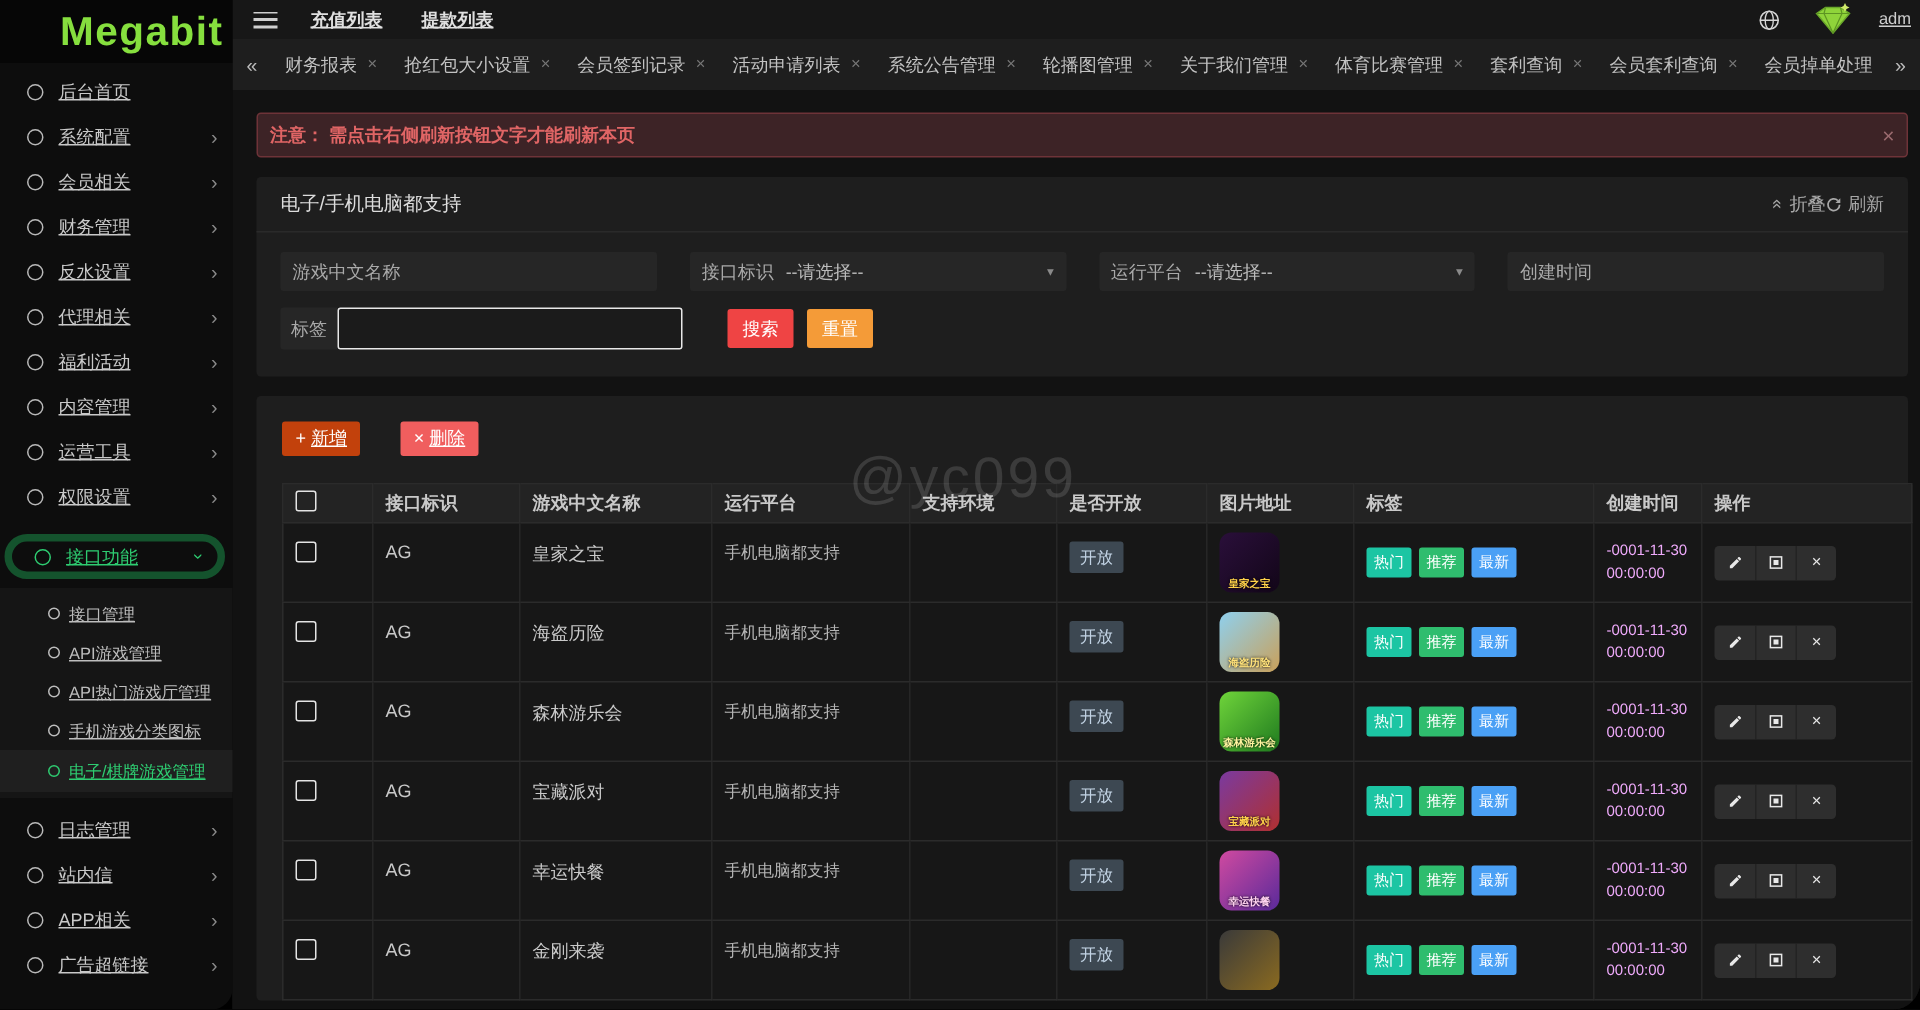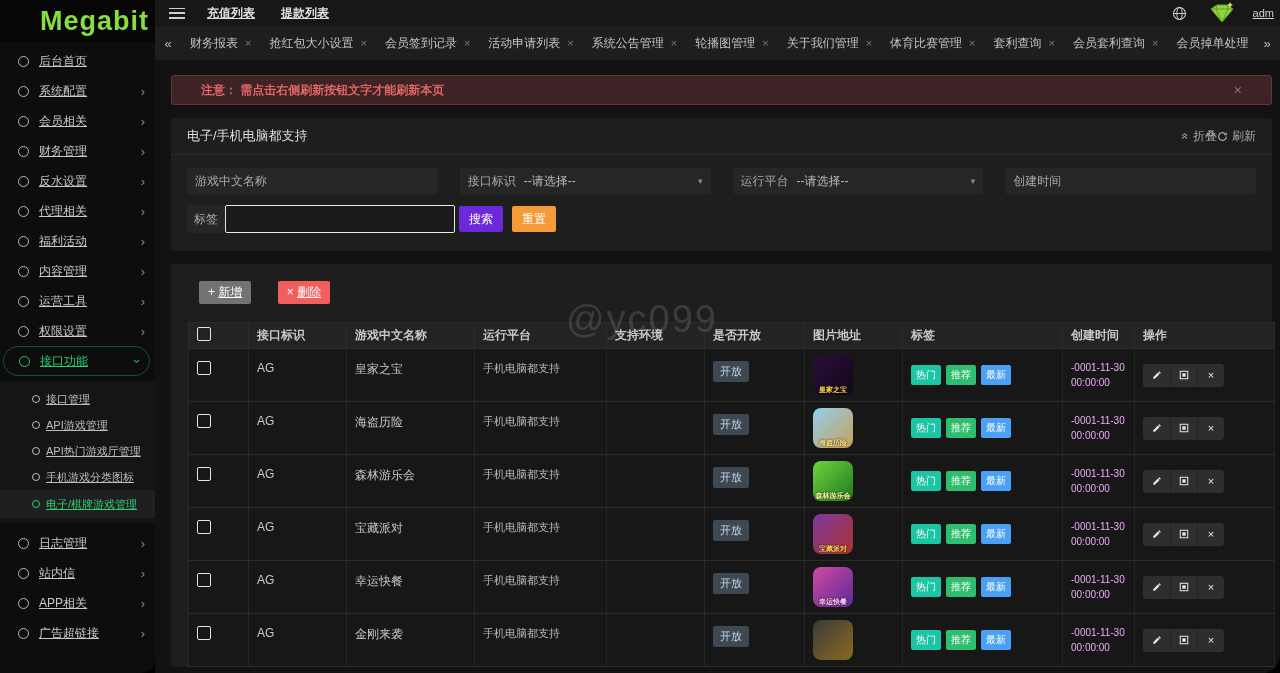--- a/index.html
+++ b/index.html
@@ -16,22 +16,22 @@
   .logo span { color:#86df3e; font-size:27px; font-weight:bold; letter-spacing:1px; }
   .menu { padding-top:4px; }
   .s-item { display:flex; align-items:center; height:30px; padding:0 10px 0 18px;
             color:#c9c9c9; font-size:12px; cursor:pointer; position:relative; }
   .s-ico { width:11px; height:11px; border:1.4px solid #b9b9b9; border-radius:50%;
            margin-right:10px; flex:0 0 auto; position:relative; }
   .s-ico::after { content:""; position:absolute; left:1px; top:1px; width:3px; height:3px;
                   background:#0d0d0d; border-radius:50%; }
   .s-lbl { text-decoration:underline; white-space:nowrap; }
   .s-chev { margin-left:auto; color:#8a8a8a; font-size:13px; line-height:1; }
-  .s-item.active { color:#2ecc71; border:1px solid #14532d; border-radius:16px;
-                   margin:0 5px 0 3px; padding-left:15px;font-family:Liberation Mono, monospace; }
+  .s-item.active { color:#2ecc71; border:5px solid #14532d; border-radius:16px;
+                   margin:10px 5px 0 3px; padding-left:15px;font-family:Liberation Mono, monospace; }
   .s-item.active .s-ico { border-color:#2ecc71; }
   .s-item.active .s-ico::after{ background:#0d0d0d; }
   .s-item.active .s-chev { color:#2ecc71; transform:rotate(90deg); font-size:12px; }
   .submenu { background:#151515; margin-top:6px; margin-bottom:6px; padding:4px 0; }
   .sub-item { display:flex; align-items:center; height:26px; padding-left:32px;
               color:#bdbdbd; font-size:11px; cursor:pointer; }
   .sub-ico { width:8px; height:8px; border:1.2px solid currentColor; border-radius:50%;
              margin-right:6px; flex:0 0 auto; }
   .sub-lbl { text-decoration:underline; white-space:nowrap; }
   .sub-item.active { color:#2ecc71; background:#1f1f1f; height:28px; }
@@ -56,21 +56,21 @@
   .tabs { display:flex; flex:1 1 auto; overflow:hidden; }
   .tab { display:flex; align-items:center; padding:0 9px; font-size:12px; color:#c2c2c2;
          cursor:pointer; white-space:nowrap; }
   .tab .tab-x { color:#777; font-size:11px; margin-left:7px; }
 
   
   .content { position:absolute; top:60px; bottom:0; left:0; right:0; background:#121212;
              padding:15px 8px 0 16px; overflow:hidden; }
 
   .alert { height:30px; background:#3d2326; border:1px solid #6e3338; border-radius:3px;
-           display:flex; align-items:center; padding:0 29px; }
+           display:flex; align-items:center; padding:0 8px; }
   .alert-text { color:#e06565; font-size:12px; font-weight:bold; flex:1; }
   .alert-x { color:#9a6a6e; font-size:14px; cursor:pointer; }
 
   .card { background:#1e1e1e; border-radius:3px; margin-top:13px; }
   .card-hd { height:37px; border-bottom:1px solid #2a2a2a; display:flex;
              align-items:center; padding:0 16px; }
   .card-title { color:#ddd; font-size:13px; }
   .hd-tools { margin-left:auto; display:flex; align-items:center; }
   .hd-tool { color:#a8a8a8; font-size:12px; display:flex; align-items:center; gap:4px;
              cursor:pointer; }
@@ -85,27 +85,27 @@
                  font-size:12px; font-family:inherit; min-width:0; }
   .field .f-val { color:#bbb; flex:1; }
   .field .caret { color:#8a8a8a; font-size:9px; padding-right:8px; }
   .f-row2 { display:flex; align-items:center; margin-top:11px; }
   .tag-label { height:28px; background:#262626; border-radius:2px 0 0 2px; color:#a9a9a9;
                font-size:12px; display:flex; align-items:center; padding:0 7px; }
   .tag-input { height:28px; width:230px; background:#1b1b1b; border:1px solid #e8e8e8;
                border-radius:2px; color:#ddd; font-size:12px; padding:0 8px; outline:none; }
   .btn { height:26px; border:none; border-radius:2px; color:#fff; font-size:12px;
          padding:0 10px; cursor:pointer; font-family:inherit; }
-  .btn-search { background:#6d28d9; margin-left:4px; }
+  .btn-search { background:#ef4444; margin-left:30px; }
   .btn-reset  { background:#f49b38; margin-left:9px; }
 
   .tbl-card { padding:17px 17px 0 17px; }
   .tb-btn { height:23px; border:none; border-radius:2px; color:#fff; font-size:12px;
             padding:0 9px; cursor:pointer; font-family:inherit; }
-  .tb-add { background:#737373;margin-left:11px; }
+  .tb-add { background:#c2410c; }
   .tb-del { background:#f05e5e; margin-left:22px; }
   .tb-btn u { text-decoration:underline; }
 
   table { width:100%; border-collapse:collapse; table-layout:fixed; margin-top:18px;
           border:1px solid #2b2b2b; }
   th { background:#232323; color:#c9c9c9; font-size:12px; font-weight:bold;
        text-align:left; height:26px; padding:0 8px; border-right:1px solid #2b2b2b;
        border-bottom:1px solid #2b2b2b; }
   td { background:#171717; color:#c9c9c9; font-size:12px; height:51px; padding:6px 8px;
        border-right:1px solid #262626; border-bottom:1px solid #2b2b2b;

